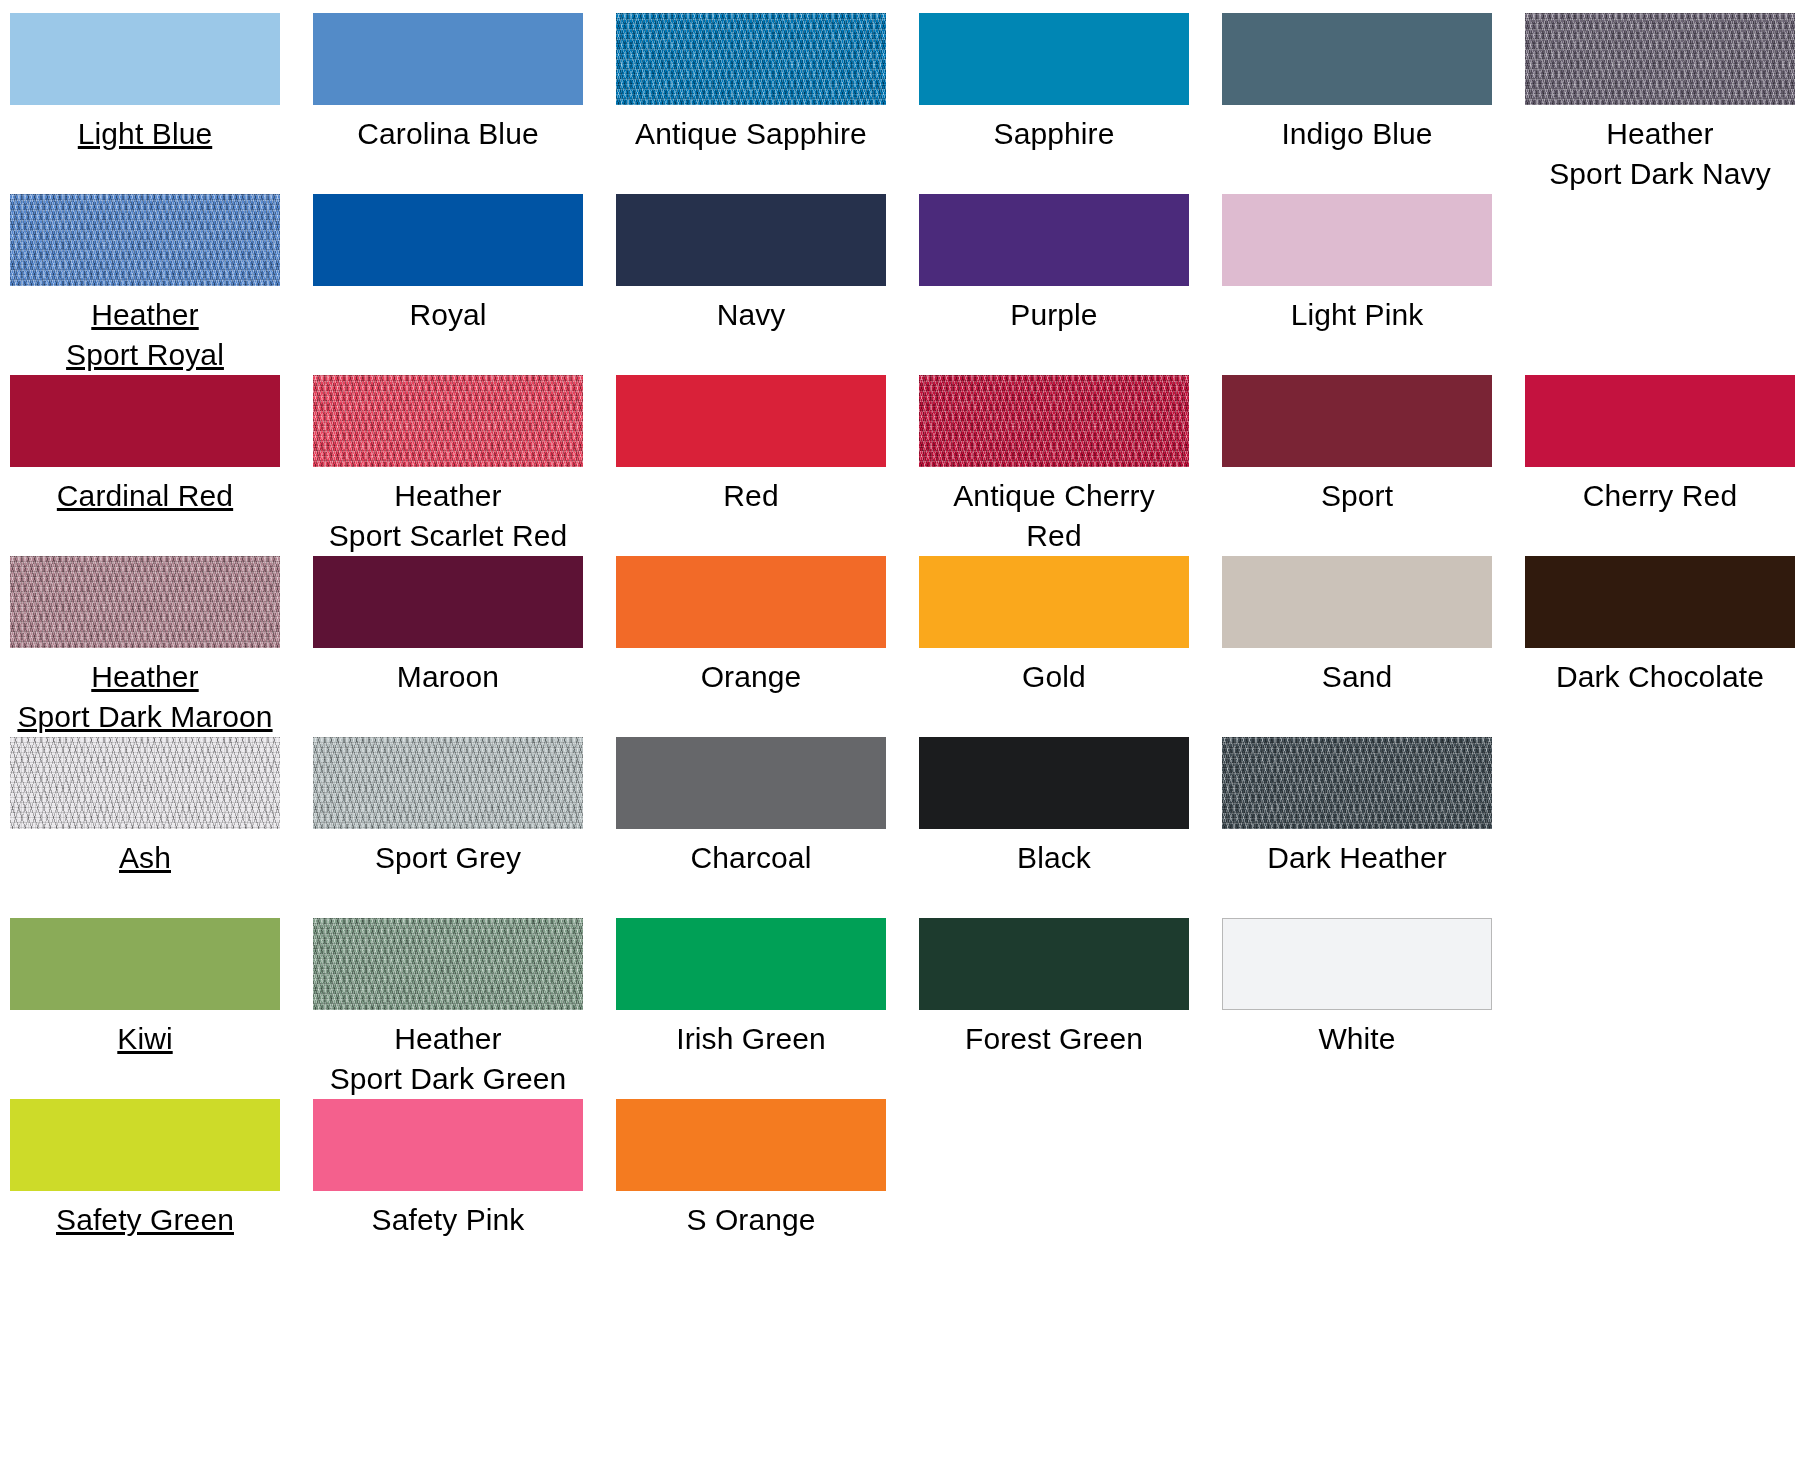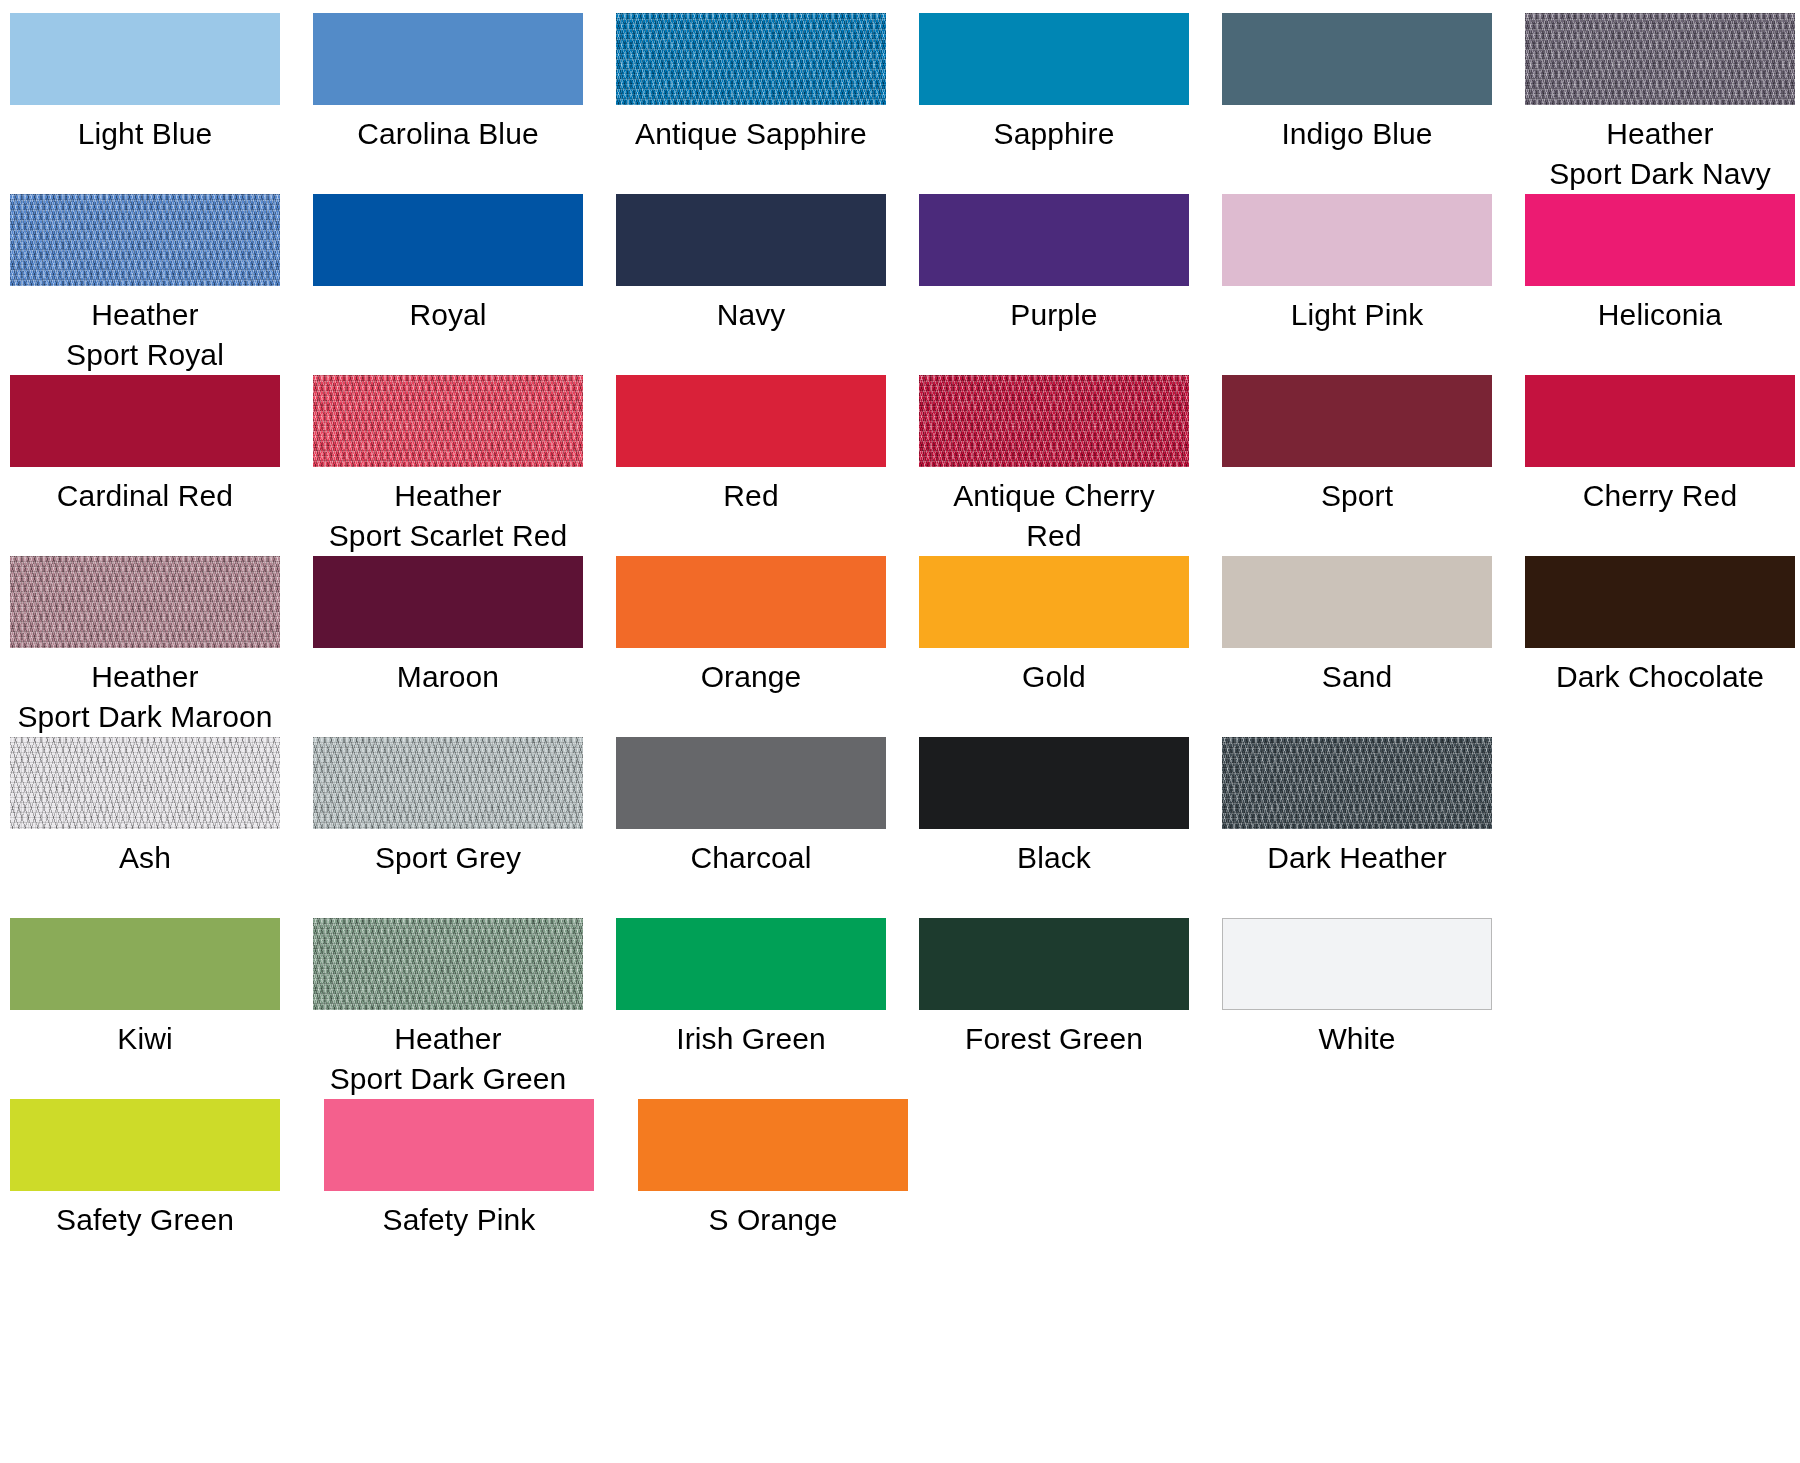--- a/index.html
+++ b/index.html
@@ -22,30 +22,30 @@
     box-sizing: border-box;
     padding: 13px 0 0 0;
   }
 
   .row {
     display: flex;
     width: 1800px;
     height: 181px;
     align-items: flex-start;
   }
-  .row.last { height: 180px; gap: 11px; }
+  .row.last { height: 180px; }
 
   .cell {
     width: 262px;
     margin-right: 41px;
     display: flex;
     flex-direction: column;
     align-items: center;
   }
-  .cell:first-child { margin-left: 14px; }
+  .cell:first-child { margin-left: 14px; text-decoration: underline; }
   .cell:last-child { margin-right: 0; }
 
   .swatch {
     width: 270px;
     height: 92px;
     box-sizing: border-box;
     position: relative;
     overflow: hidden;
   }
   .swatch.bordered {
@@ -155,24 +155,20 @@
         <div class="label">Navy</div>
       </div>
       <div class="cell">
         <div class="swatch" style="background-color: rgb(75, 42, 123);"></div>
         <div class="label">Purple</div>
       </div>
       <div class="cell">
         <div class="swatch" style="background-color: rgb(222, 187, 208);"></div>
         <div class="label">Light Pink</div>
       </div>
-      <div class="cell">
-        <div class="swatch" style="background-color: rgb(236, 27, 114);"></div>
-        <div class="label">Heliconia</div>
-      </div>
     </div>
     <div class="row">
       <div class="cell">
         <div class="swatch" style="background-color: rgb(164, 17, 53);"></div>
         <div class="label">Cardinal Red</div>
       </div>
       <div class="cell">
         <div class="swatch heather" style="background-color: rgb(232, 65, 92);"></div>
         <div class="label">Heather
 Sport Scarlet Red</div>

